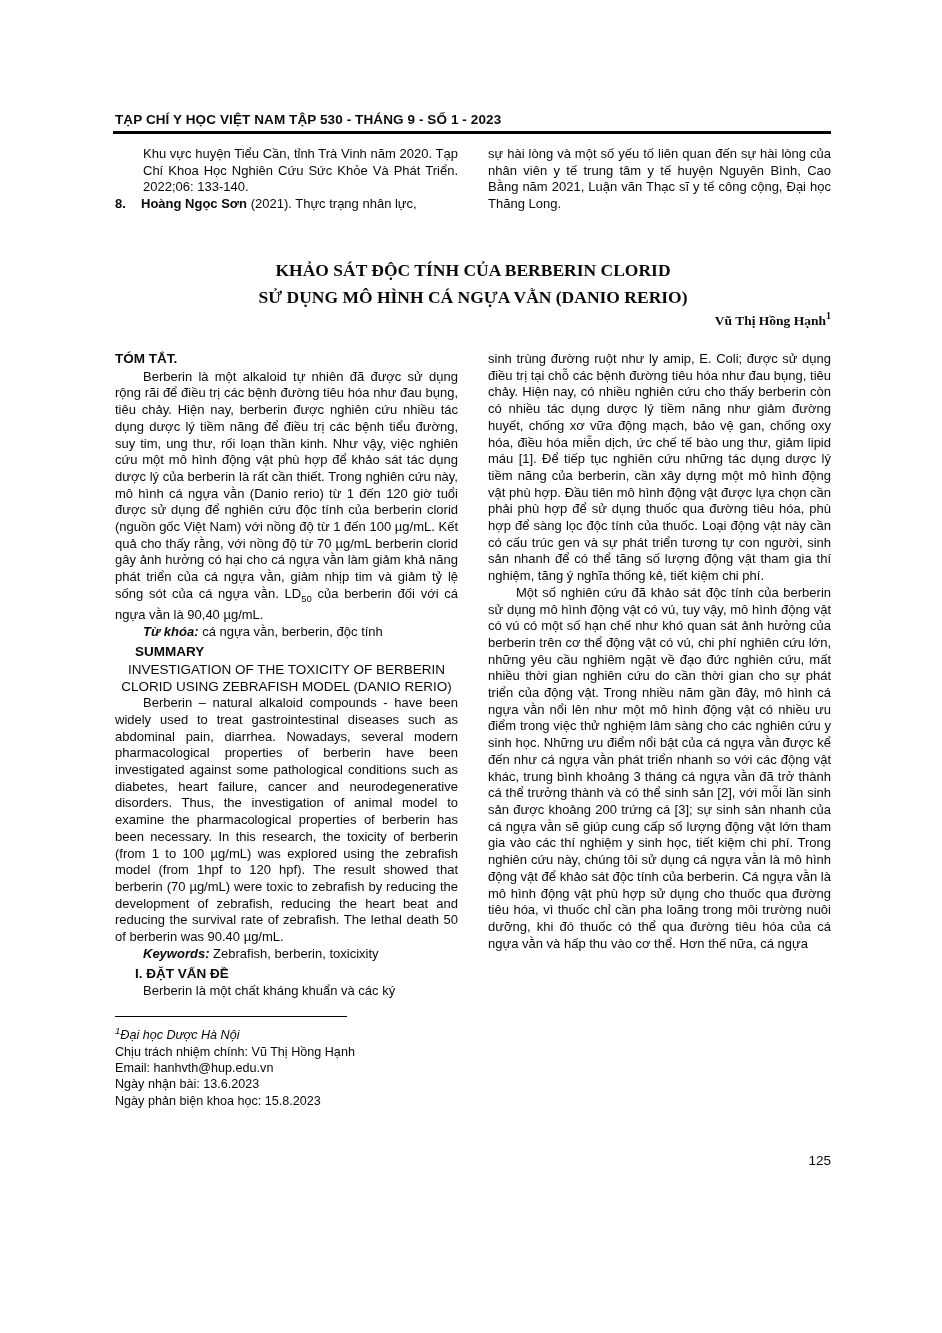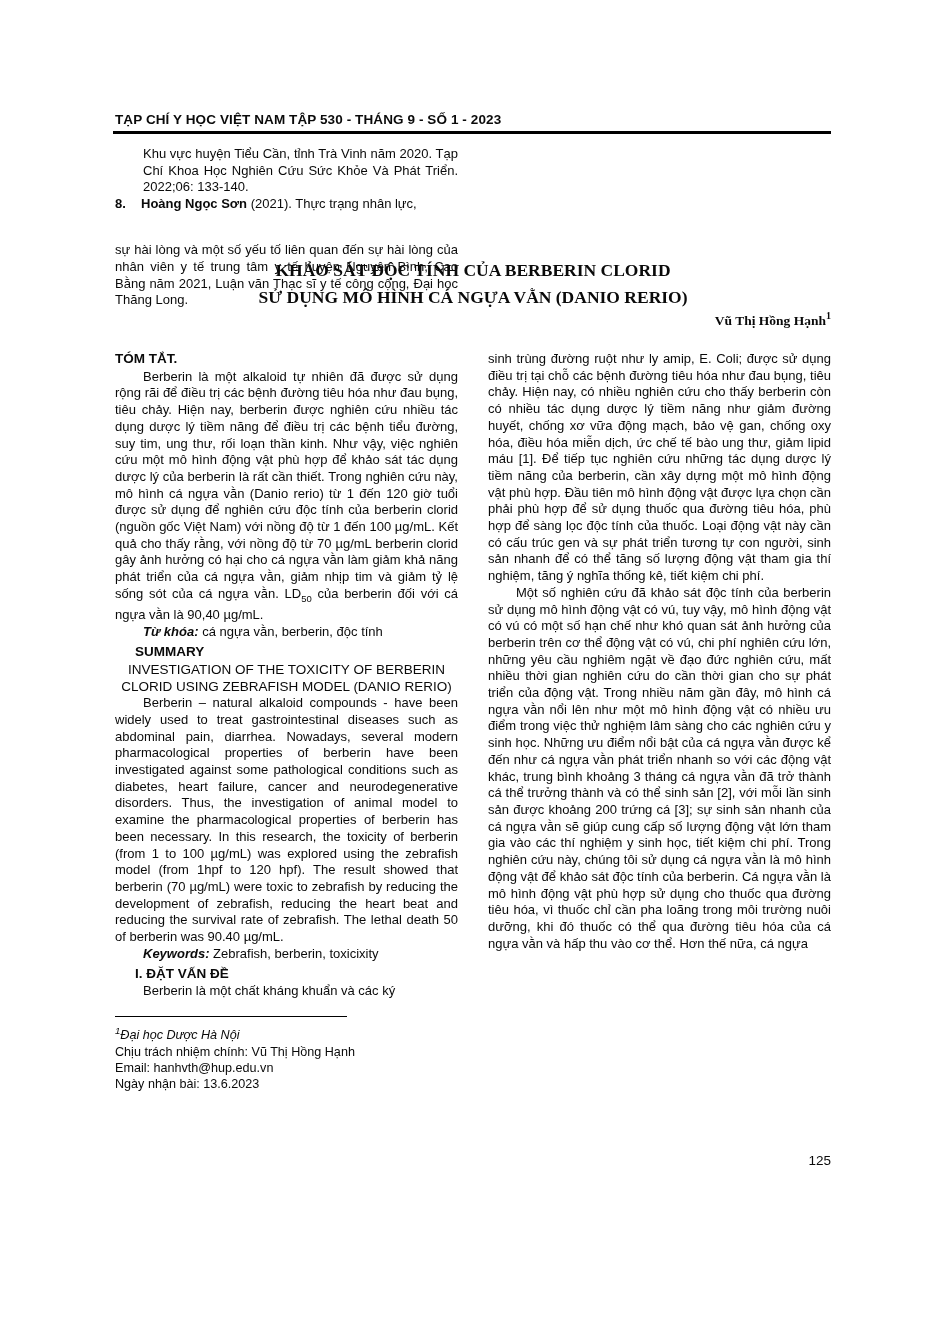--- a/index.html
+++ b/index.html
@@ -19,21 +19,21 @@
     font-weight:bold;font-size:13.5px;letter-spacing:0.1px;
   }
   .jrule{
     position:absolute;top:131px;left:113px;width:718px;
     border-top:3px solid #000;height:0;
   }
   
   .refs{
     position:absolute;top:146px;left:115px;width:716px;
     display:flex;gap:30px;
-    font-size:13px;line-height:16.6px;flex-direction:column;
+    font-size:13px;line-height:16.6px;
   }
   .refcol{width:343px;text-align:justify;}
   .ref-cont{padding-left:28px;}
   .ref-item{padding-left:28px;text-indent:-28px;}
   .ref-num{font-weight:bold;display:inline-block;width:26px;text-indent:0;}
   .ref-author{font-weight:bold;}
   
   .title{
     position:absolute;top:257px;left:115px;width:716px;
     text-align:center;
@@ -118,20 +118,21 @@
 
       <h3 class="sec-head spaced">I. ĐẶT VẤN ĐỀ</h3>
       <p class="para">Berberin là một chất kháng khuẩn và các ký</p>
 
       <div class="footnote">
         <div class="fn-rule"></div>
         <div class="fn-aff"><sup>1</sup><span>Đại học Dược Hà Nội</span></div>
         <div class="fn-line">Chịu trách nhiệm chính: Vũ Thị Hồng Hạnh</div>
         <div class="fn-line">Email: hanhvth@hup.edu.vn</div>
         <div class="fn-line">Ngày nhận bài: 13.6.2023</div>
+        <div class="fn-line">Ngày phản biện khoa học: 15.8.2023</div>
       </div>
     </div>
 
     <div class="col">
       <p class="para-cont">sinh trùng đường ruột như ly amip, E. Coli; được sử dụng điều trị tại chỗ các bệnh đường tiêu hóa như đau bụng, tiêu chảy. Hiện nay, có nhiều nghiên cứu cho thấy berberin còn có nhiều tác dụng dược lý tiềm năng như giảm đường huyết, chống xơ vữa động mạch, bảo vệ gan, chống oxy hóa, điều hóa miễn dịch, ức chế tế bào ung thư, giảm lipid máu [1]. Để tiếp tục nghiên cứu những tác dụng dược lý tiềm năng của berberin, cần xây dựng một mô hình động vật phù hợp. Đầu tiên mô hình động vật được lựa chọn cần phải phù hợp để sử dụng thuốc qua đường tiêu hóa, phù hợp để sàng lọc độc tính của thuốc. Loại động vật này cần có cấu trúc gen và sự phát triển tương tự con người, sinh sản nhanh để có thể tăng số lượng động vật tham gia thí nghiệm, tăng ý nghĩa thống kê, tiết kiệm chi phí.</p>
       <p class="para">Một số nghiên cứu đã khảo sát độc tính của berberin sử dụng mô hình động vật có vú, tuy vậy, mô hình động vật có vú có một số hạn chế như khó quan sát ảnh hưởng của berberin trên cơ thể động vật có vú, chi phí nghiên cứu lớn, những yêu cầu nghiêm ngặt về đạo đức nghiên cứu, mất nhiều thời gian nghiên cứu do cần thời gian cho sự phát triển của động vật. Trong nhiều năm gần đây, mô hình cá ngựa vằn nổi lên như một mô hình động vật có nhiều ưu điểm trong việc thử nghiệm lâm sàng cho các nghiên cứu y sinh học. Những ưu điểm nổi bật của cá ngựa vằn được kể đến như cá ngựa vằn phát triển nhanh so với các động vật khác, trung bình khoảng 3 tháng cá ngựa vằn đã trở thành cá thể trưởng thành và có thể sinh sản [2], với mỗi lần sinh sản được khoảng 200 trứng cá [3]; sự sinh sản nhanh của cá ngựa vằn sẽ giúp cung cấp số lượng động vật lớn tham gia vào các thí nghiệm y sinh học, tiết kiệm chi phí. Trong nghiên cứu này, chúng tôi sử dụng cá ngựa vằn là mô hình động vật để khảo sát độc tính của berberin. Cá ngựa vằn là mô hình động vật phù hợp sử dụng cho thuốc qua đường tiêu hóa, vì thuốc chỉ cần pha loãng trong môi trường nuôi dưỡng, khi đó thuốc có thể qua đường tiêu hóa của cá ngựa vằn và hấp thu vào cơ thể. Hơn thế nữa, cá ngựa</p>
     </div>
 
   </div>
 

